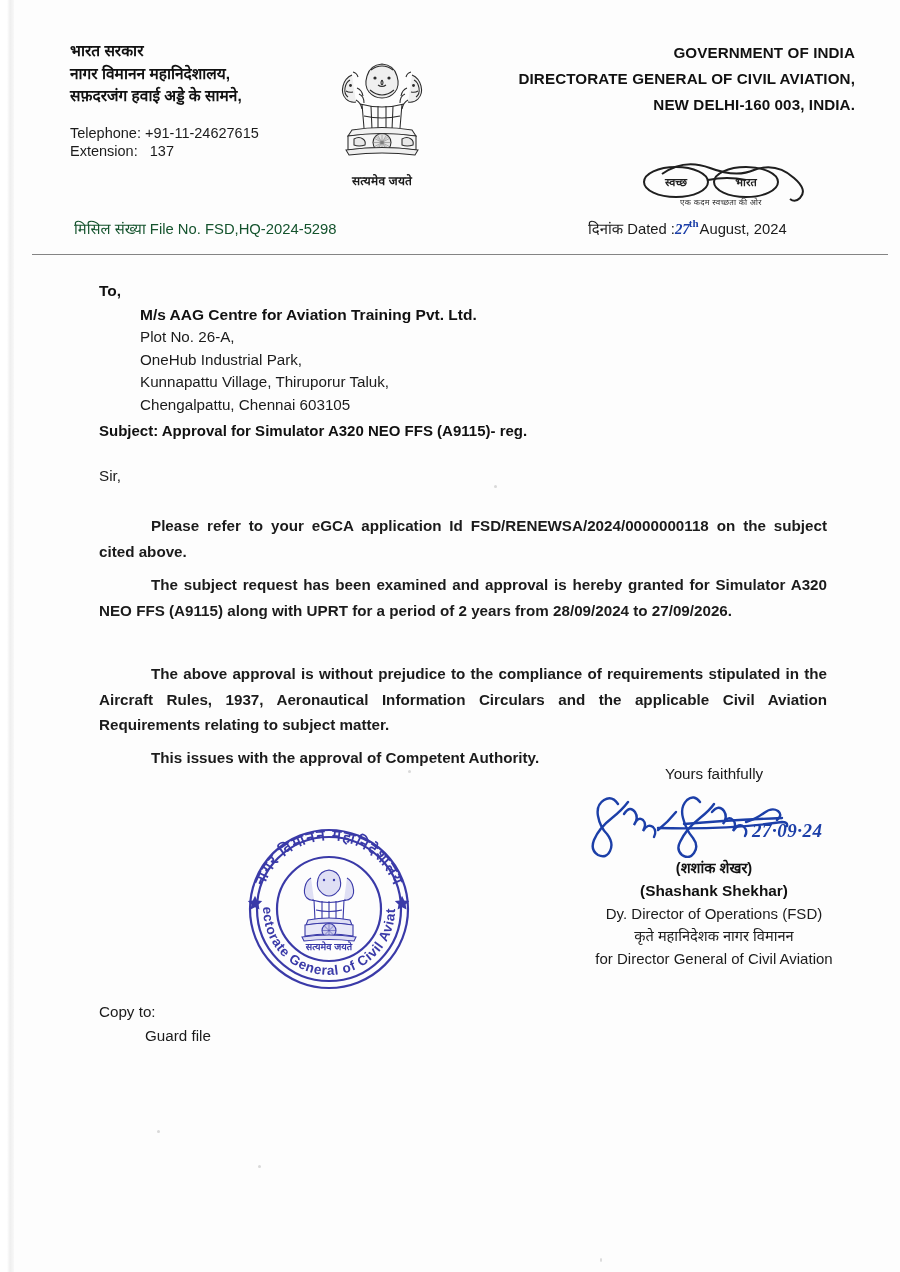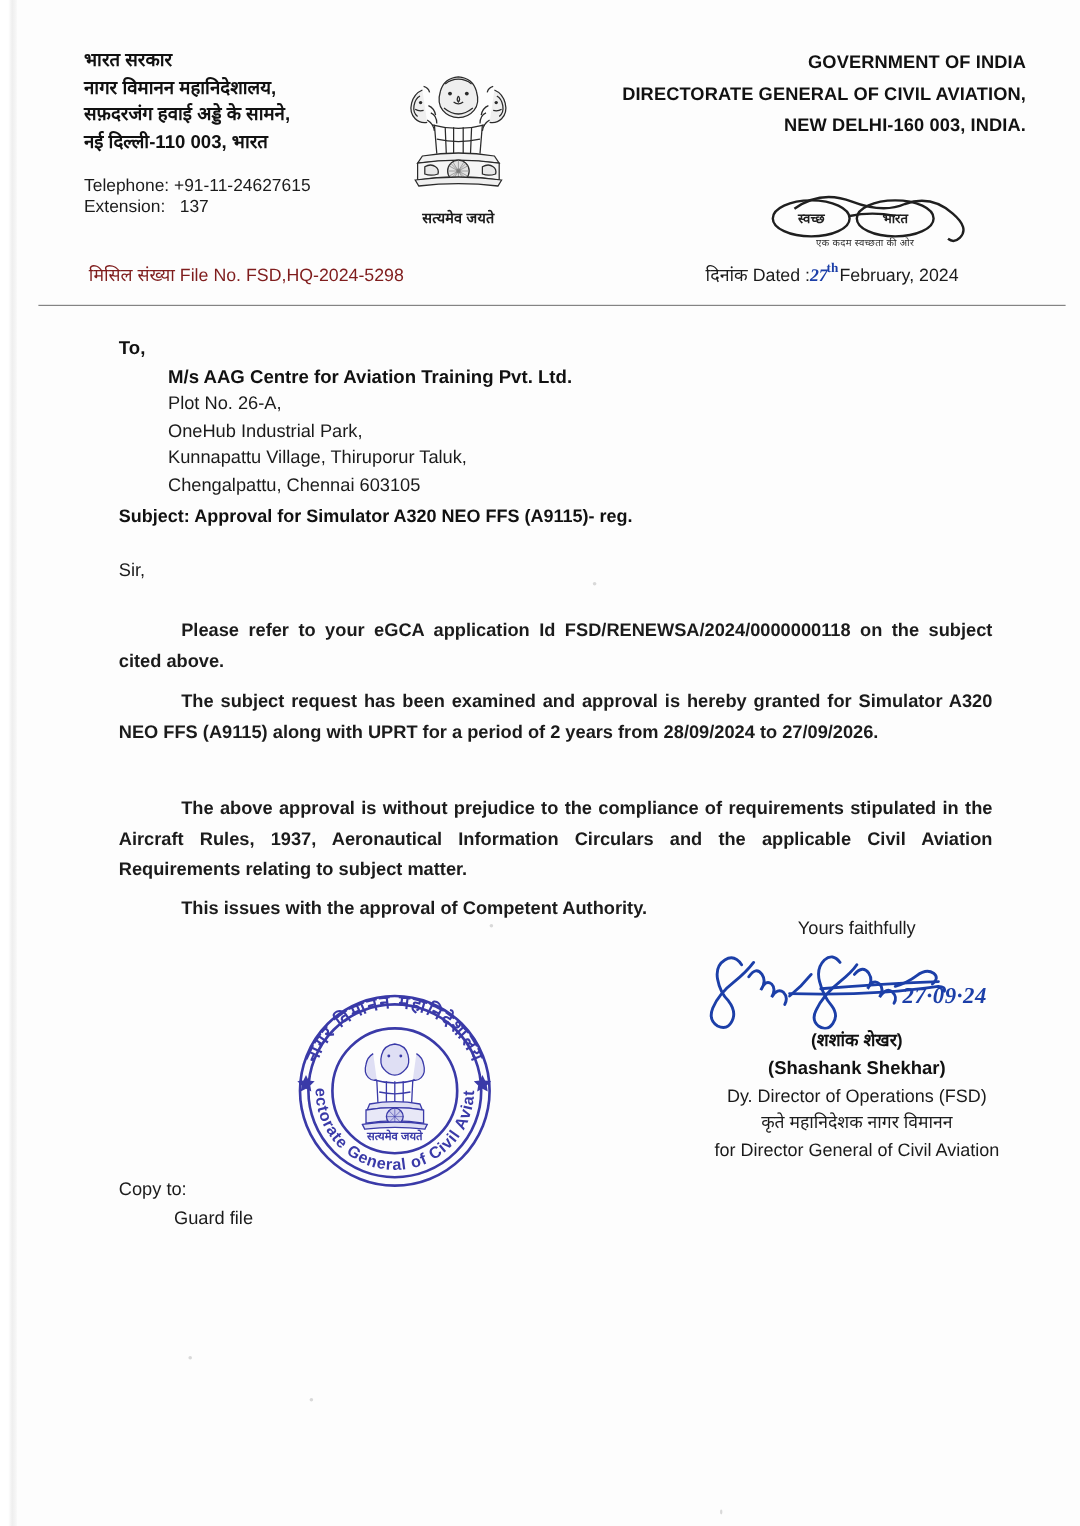--- a/index.html
+++ b/index.html
@@ -110,21 +110,21 @@
   .fileline {
     position: absolute;
     left: 0; top: 218px;
     width: 900px;
     height: 26px;
   }
   .fileno {
     position: absolute;
     left: 74px; top: 0;
     font-size: 14.8px;
-    color: #7f1d1d;
+    color: #14532d;
     white-space: nowrap;
   }
   .dated {
     position: absolute;
     left: 588px; top: 0;
     font-size: 14.8px;
     color: #1b1b1b;
     white-space: nowrap;
   }
   .ink {
@@ -266,21 +266,21 @@
   
   .seal {
     position: absolute;
     left: 238px; top: 818px;
     width: 182px; height: 182px;
   }
 
   
   .copyto {
     position: absolute;
-    left: 99px; top: 980px;
+    left: 99px; top: 1000px;
   }
   .copyto .c-lbl {
     font-size: 15.2px;
     color: #1b1b1b;
     line-height: 24px;
   }
   .copyto .c-item {
     font-size: 15.2px;
     color: #1b1b1b;
     line-height: 24px;
@@ -296,21 +296,20 @@
 <div class="page">
   <div class="scan-edge"></div>
   <div class="scan-edge2"></div>
 
   <div class="header">
 
     <div class="hdr-left">
       <div class="dev">भारत सरकार</div>
       <div class="dev">नागर विमानन महानिदेशालय,</div>
       <div class="dev">सफ़दरजंग हवाई अड्डे के सामने,</div>
-      <div class="dev l4">नई दिल्ली-110 003, भारत</div>
       <div class="hdr-tel">
         <span class="lbl">Telephone:</span>
         <span>+91-11-24627615</span>
       </div>
       <div class="hdr-tel" style="margin-top:0">
         <span class="lbl">Extension:</span>
         <span style="margin-left:8px">137</span>
       </div>
     </div>
 
@@ -389,21 +388,21 @@
     </div>
 
     <div class="fileline">
       <div class="fileno">
         <span>मिसिल संख्या</span>
         <span>File No.</span>
         <span>FSD,HQ-2024-5298</span>
       </div>
       <div class="dated">
         <span>दिनांक</span>
-        <span>Dated :</span><span class="ink">27</span><span class="ink-sup">th</span><span>February,  2024</span>
+        <span>Dated :</span><span class="ink">27</span><span class="ink-sup">th</span><span>August,  2024</span>
       </div>
     </div>
 
     <div class="rule"></div>
   </div>
 
   <div class="body-area">
 
     <div class="to-label">To,</div>
 

